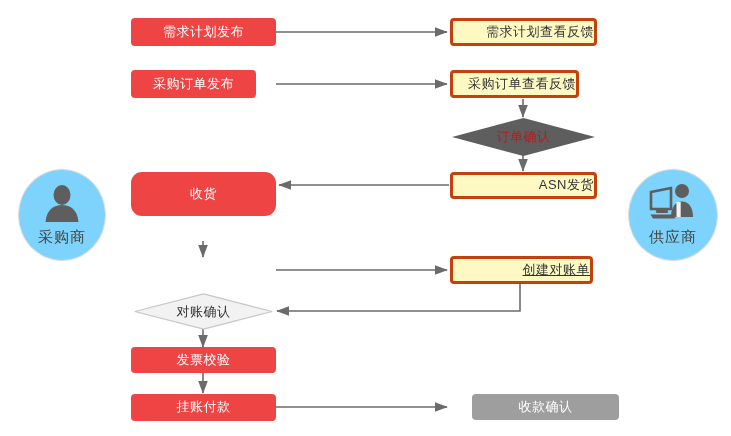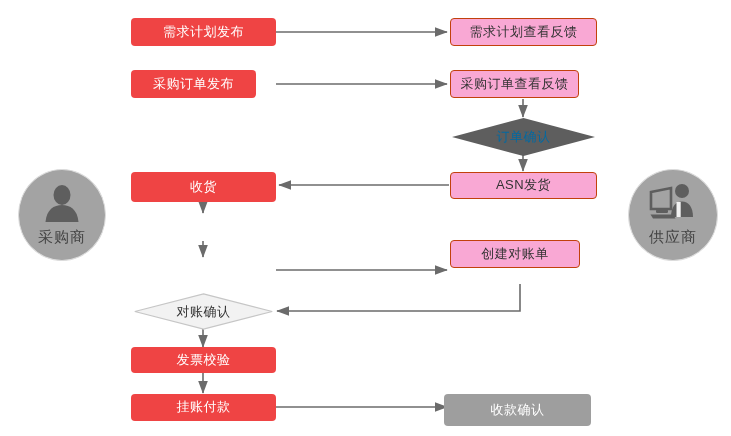--- a/index.html
+++ b/index.html
@@ -40,23 +40,24 @@
   }
   .node.dark {
     background: #ef4444;
     color: #ffffff;
   }
   .node.mid {
     background: #9e9e9e;
     color: #ffffff;
   }
   .node.light {
-    background: #f9a8d4;
+    background: #fef9c3;
     color: #333333;
-    border: 1px solid #c2410c;
+    border: 3px solid #c2410c;
+    justify-content: flex-end;
   }
   .diamond-wrap {
     position: absolute;
     z-index: 3;
   }
   .diamond-wrap svg {
     position: absolute;
     left: 0;
     top: 0;
   }
@@ -65,27 +66,27 @@
     left: 0;
     top: 0;
     width: 100%;
     height: 100%;
     display: flex;
     align-items: center;
     justify-content: center;
     font-size: 13px;
     letter-spacing: 0.5px;
   }
-  .diamond-wrap.dark .diamond-label { color: #0369a1; }
+  .diamond-wrap.dark .diamond-label { color: #b91c1c; }
   .diamond-wrap.light .diamond-label { color: #333333; }
 
   .actor {
     position: absolute;
     border-radius: 50%;
-    background: #a3a3a3;
+    background: #7dd3fc;
     border: 1px solid #dcdcdc;
     display: flex;
     flex-direction: column;
     align-items: center;
     justify-content: flex-start;
     z-index: 2;
   }
   .actor .glyph {
     margin-top: 10px;
     width: 56px;
@@ -208,42 +209,42 @@
     <svg width="143" height="38" viewBox="0 0 143 38" aria-hidden="true">
       <polygon points="71.5,0 143,19 71.5,38 0,19" fill="#5e5e5e"></polygon>
     </svg>
     <div class="diamond-label">订单确认</div>
   </div>
 
   <div class="node light" style="left:450px; top:172px; width:147px; height:27px;">
     <span>ASN发货</span>
   </div>
 
-  <div class="node dark" style="left:131px; top:172px; width:145px; height:30px;">
+  <div class="node dark" style="left:131px; top:172px; width:145px; height:44px;border-radius:11px;">
     <span>收货</span>
   </div>
 
 
 
-  <div class="node light" style="left:450px; top:240px; width:130px; height:28px;">
+  <div class="node light" style="left:450px; top:256px; width:143px; height:28px;text-decoration:underline;">
     <span>创建对账单</span>
   </div>
 
   <div class="diamond-wrap light" style="left:134px; top:293px; width:139px; height:37px;">
     <svg width="139" height="37" viewBox="0 0 139 37" aria-hidden="true">
       <polygon points="69.5,0.8 138.2,18.5 69.5,36.2 0.8,18.5" fill="#f2f2f2" stroke="#c6c6c6" stroke-width="1.2"></polygon>
     </svg>
     <div class="diamond-label">对账确认</div>
   </div>
 
   <div class="node dark" style="left:131px; top:347px; width:145px; height:26px;align-items:center;">
     <span>发票校验</span>
   </div>
 
   <div class="node dark" style="left:131px; top:394px; width:145px; height:27px;">
     <span>挂账付款</span>
   </div>
 
-  <div class="node mid" style="left:444px; top:394px; width:147px; height:32px;">
+  <div class="node mid" style="left:472px; top:394px; width:147px; height:26px;">
     <span>收款确认</span>
   </div>
 
 </div>
 
 </body></html>

